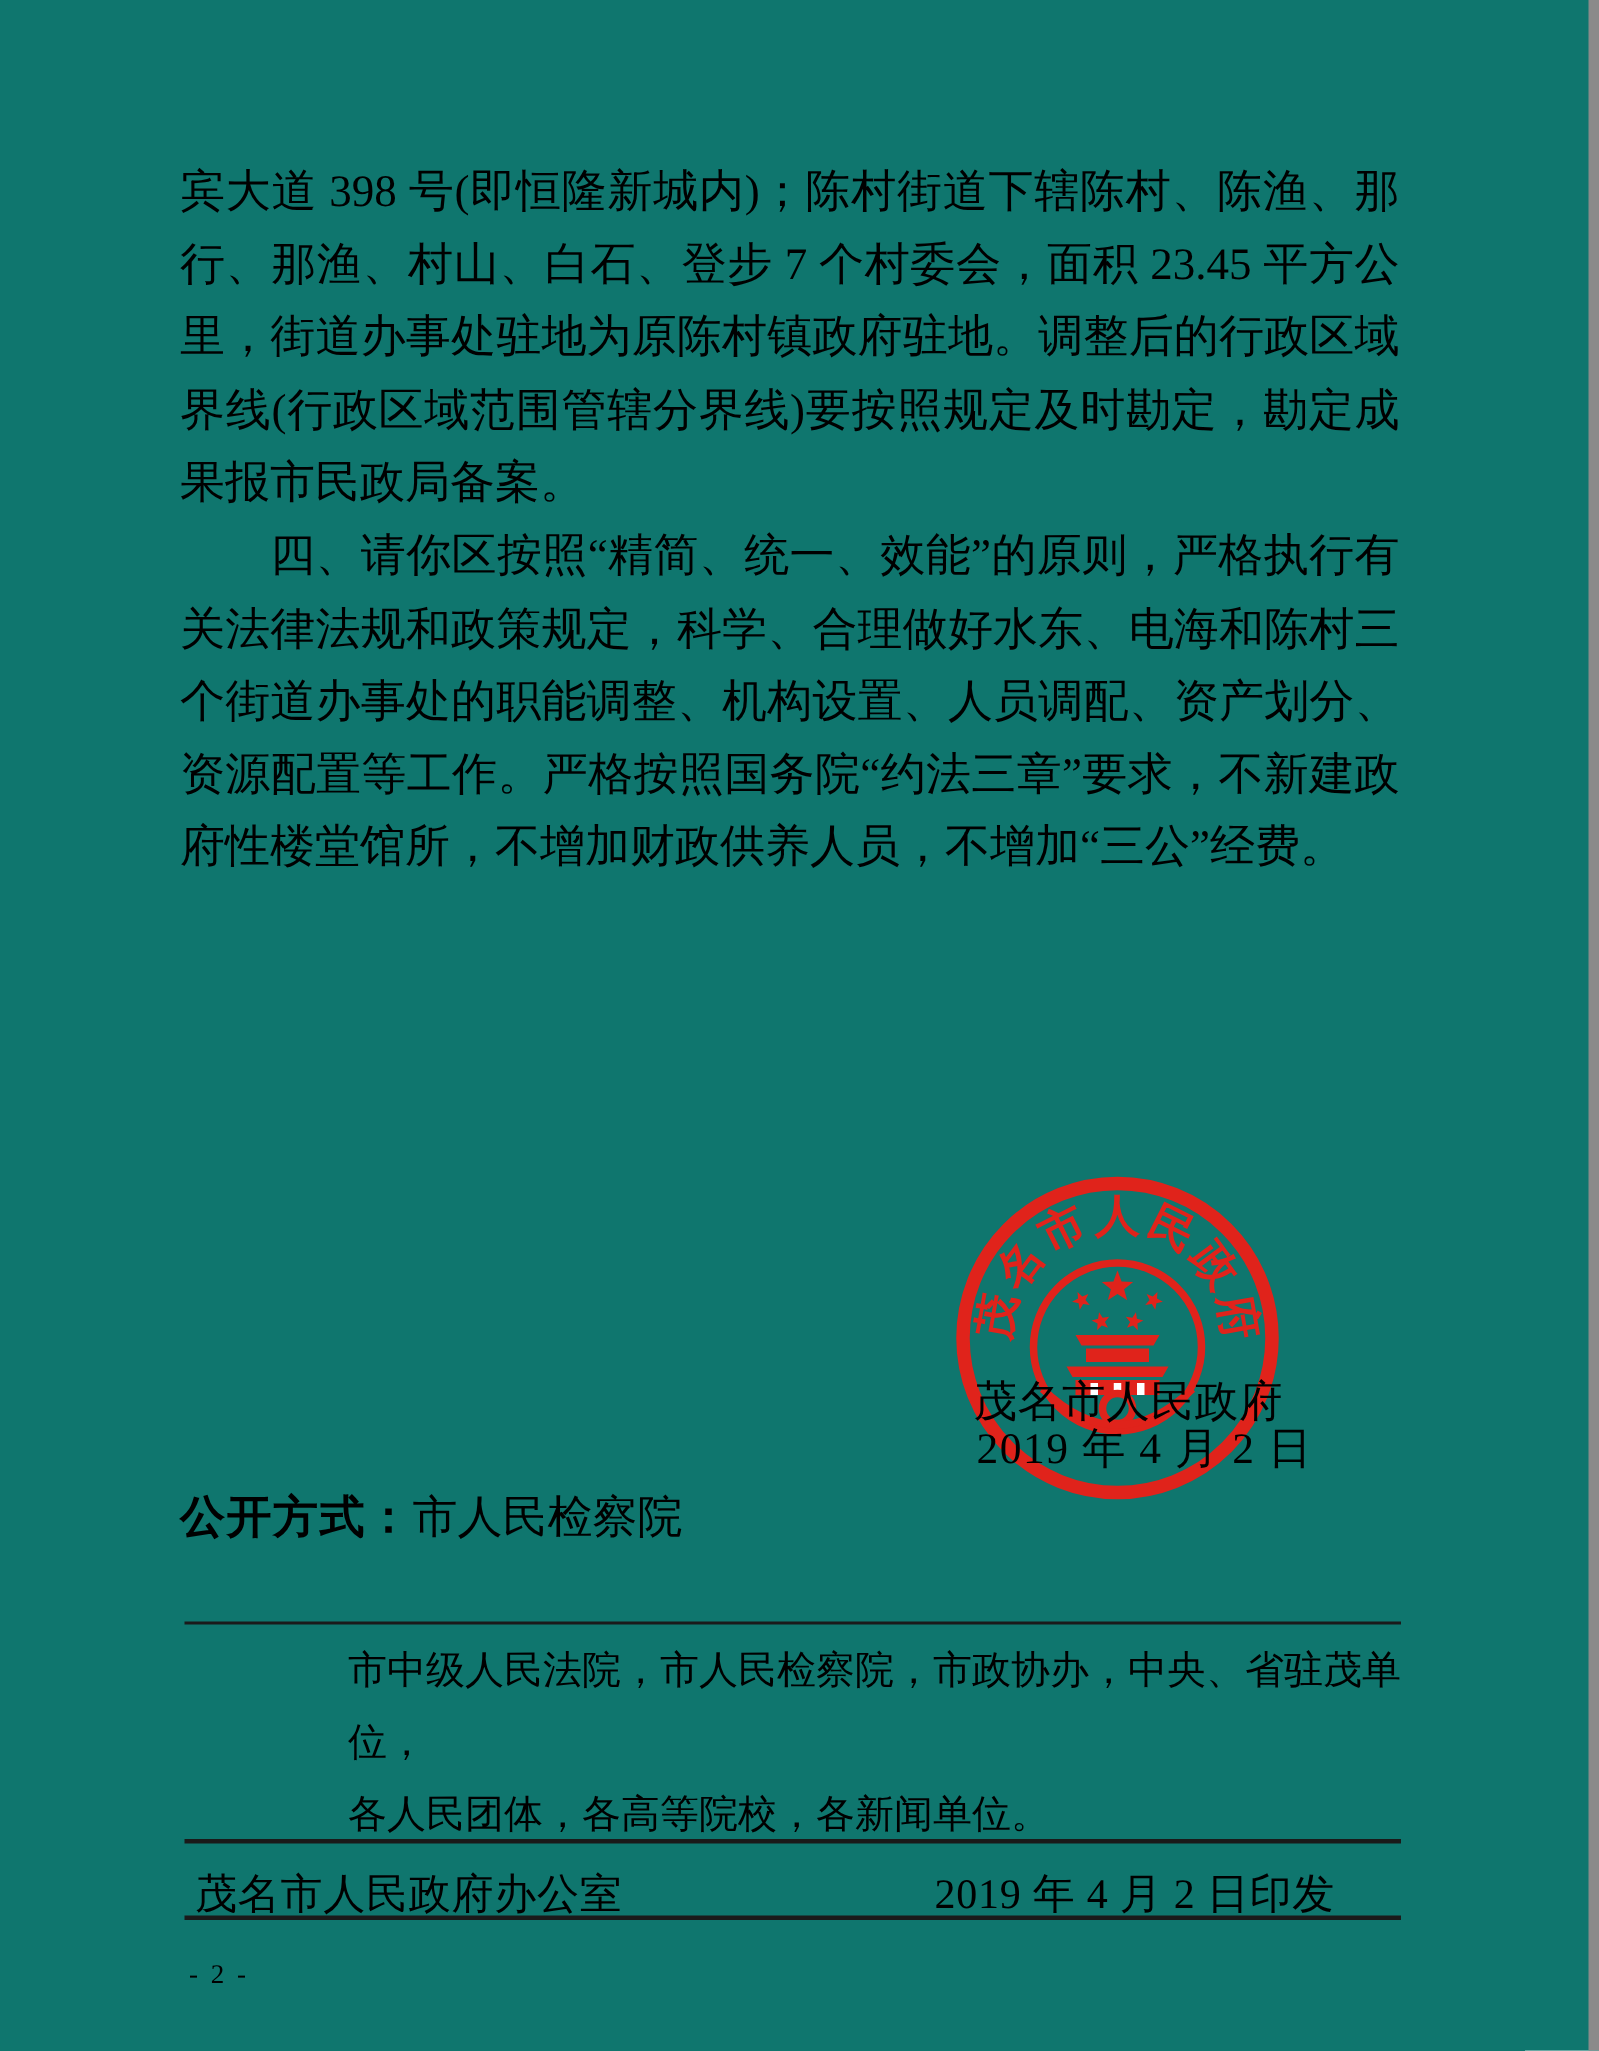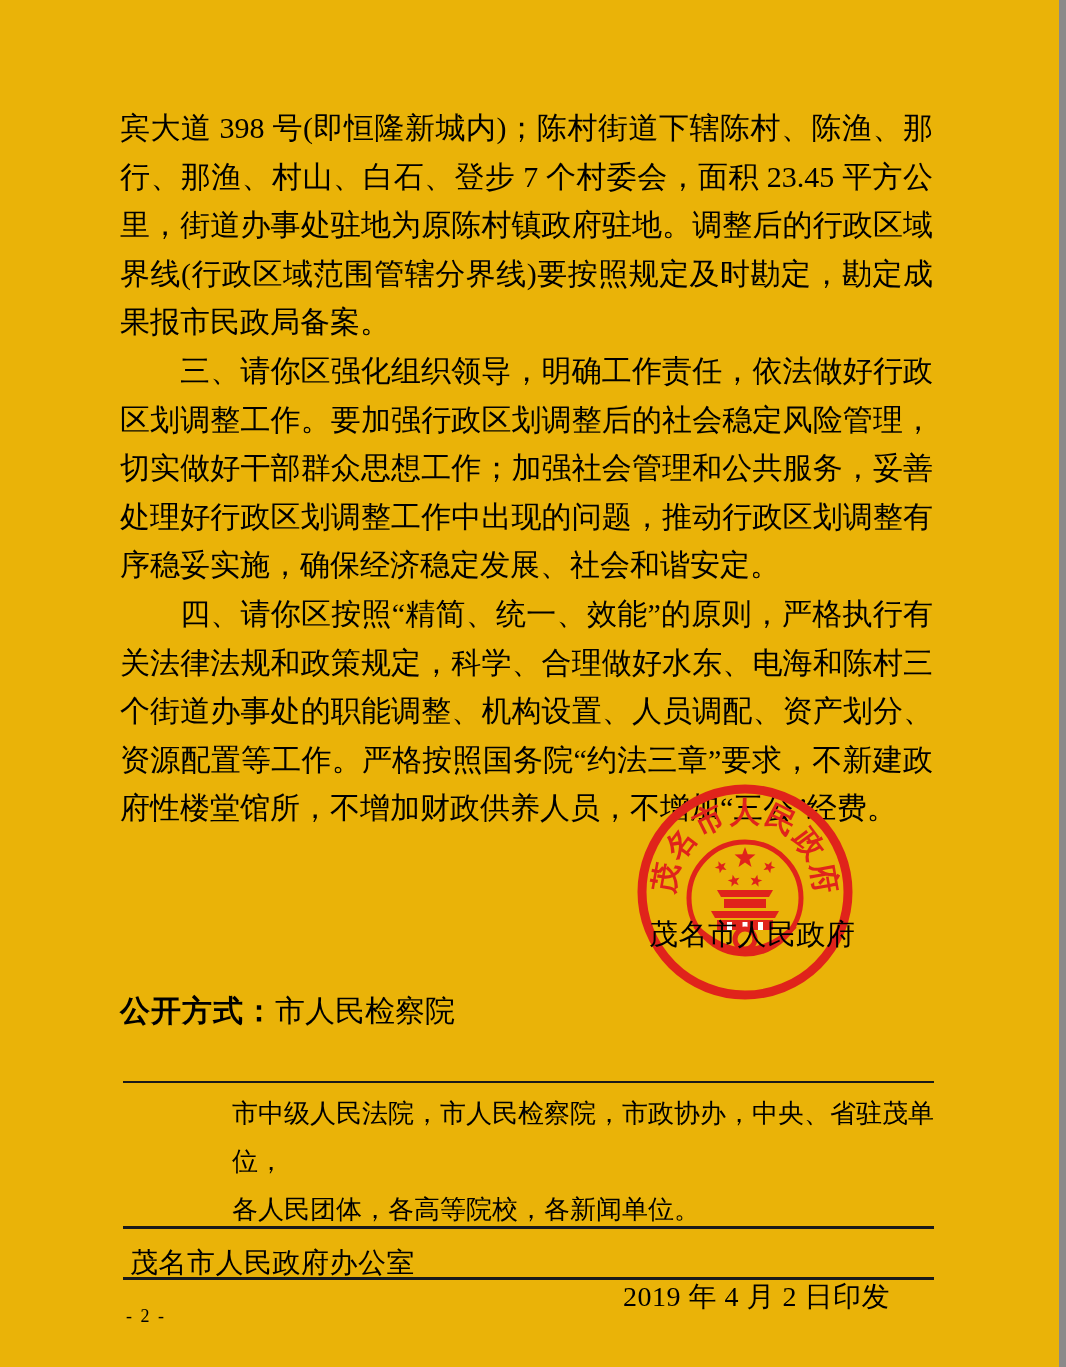--- a/index.html
+++ b/index.html
@@ -3,21 +3,21 @@
 <meta charset="utf-8">
 <style>
   html,body{margin:0;padding:0;background:#ffffff;}
   body{
     position:relative;
     width:1066px;height:1367px;
     overflow:hidden;
     font-family:"Liberation Serif","DejaVu Serif",serif;
     color:#000;
   }
-  .page{position:absolute;inset:0;background:#eab308;text-decoration:underline;}
+  .page{position:absolute;inset:0;background:#0f766e;text-decoration:underline;}
   .scroll-strip{
     position:absolute;top:0;right:0;width:7px;height:1367px;
     background:#8a8a8a;
   }
   .body-text{
     position:absolute;left:120px;top:104px;width:813px;
     font-size:30px;line-height:48.6px;
     text-align:justify;text-justify:inter-ideograph;
   }
   .body-text p{margin:0;padding:0;}
@@ -47,38 +47,37 @@
   .cc{
     position:absolute;left:155px;top:1090px;width:786px;
     font-size:26px;line-height:48px;
   }
   .cc-label{display:inline-block;width:77px;}
   .cc-rest{margin-left:77px;}
   .footer-office{
     position:absolute;left:130px;top:1244px;font-size:28px;letter-spacing:0.5px;
   }
   .footer-date{
-    position:absolute;right:176px;top:1244px;font-size:28px;letter-spacing:0.5px;margin-top:34px;
+    position:absolute;right:176px;top:1244px;font-size:28px;letter-spacing:0.5px;
   }
   .page-num{
     position:absolute;left:126px;top:1306px;font-size:18px;letter-spacing:2px;
   }
   .seal text{
     font-family:"Liberation Serif","DejaVu Serif",serif;
     font-weight:700;
   }
 </style>
 </head>
 <body>
 
 <div class="page">
 
   <div class="body-text">
     <p class="p-cont">宾大道 398 号(即恒隆新城内)；陈村街道下辖陈村、陈渔、那行、那渔、村山、白石、登步 7 个村委会，面积 23.45 平方公里，街道办事处驻地为原陈村镇政府驻地。调整后的行政区域界线(行政区域范围管辖分界线)要按照规定及时勘定，勘定成果报市民政局备案。</p>
-    <p class="p-ind">三、请你区强化组织领导，明确工作责任，依法做好行政区划调整工作。要加强行政区划调整后的社会稳定风险管理，切实做好干部群众思想工作；加强社会管理和公共服务，妥善处理好行政区划调整工作中出现的问题，推动行政区划调整有序稳妥实施，确保经济稳定发展、社会和谐安定。</p>
     <p class="p-ind">四、请你区按照“精简、统一、效能”的原则，严格执行有关法律法规和政策规定，科学、合理做好水东、电海和陈村三个街道办事处的职能调整、机构设置、人员调配、资产划分、资源配置等工作。严格按照国务院“约法三章”要求，不新建政府性楼堂馆所，不增加财政供养人员，不增加“三公”经费。</p>
   </div>
 
   <div class="seal">
     <svg width="228" height="228" viewBox="0 0 228 228">
       <defs>
         <path id="star" d="M0,-1 L0.247,-0.34 L0.951,-0.309 L0.399,0.13 L0.588,0.809 L0,0.42 L-0.588,0.809 L-0.399,0.13 L-0.951,-0.309 L-0.247,-0.34 Z"></path>
       </defs>
       <g fill="#e0231b" stroke="none">
         <circle cx="114" cy="114" r="103" fill="none" stroke="#e0231b" stroke-width="9"></circle>
@@ -104,20 +103,21 @@
           <rect x="111.5" y="144" width="5" height="8" fill="#ffffff"></rect>
           <rect x="127" y="144" width="5" height="8" fill="#ffffff"></rect>
           <circle cx="114" cy="161" r="10" fill="none" stroke="#e0231b" stroke-width="5"></circle>
           <path d="M64,148 Q89,172 114,172 Q139,172 164,148" fill="none" stroke="#e0231b" stroke-width="5"></path>
         </g>
       </g>
     </svg>
   </div>
 
   <div class="sig-name">茂名市人民政府</div>
+  <div class="sig-date">2019 年 4 月 2 日</div>
 
   <div class="disclosure">
     <span class="lbl">公开方式：</span><span>市人民检察院</span>
   </div>
 
   <div class="rule rule-a"></div>
 
   <div class="cc">
     <div class="cc-rest">市中级人民法院，市人民检察院，市政协办，中央、省驻茂单位，</div>
     <div class="cc-rest">各人民团体，各高等院校，各新闻单位。</div>

